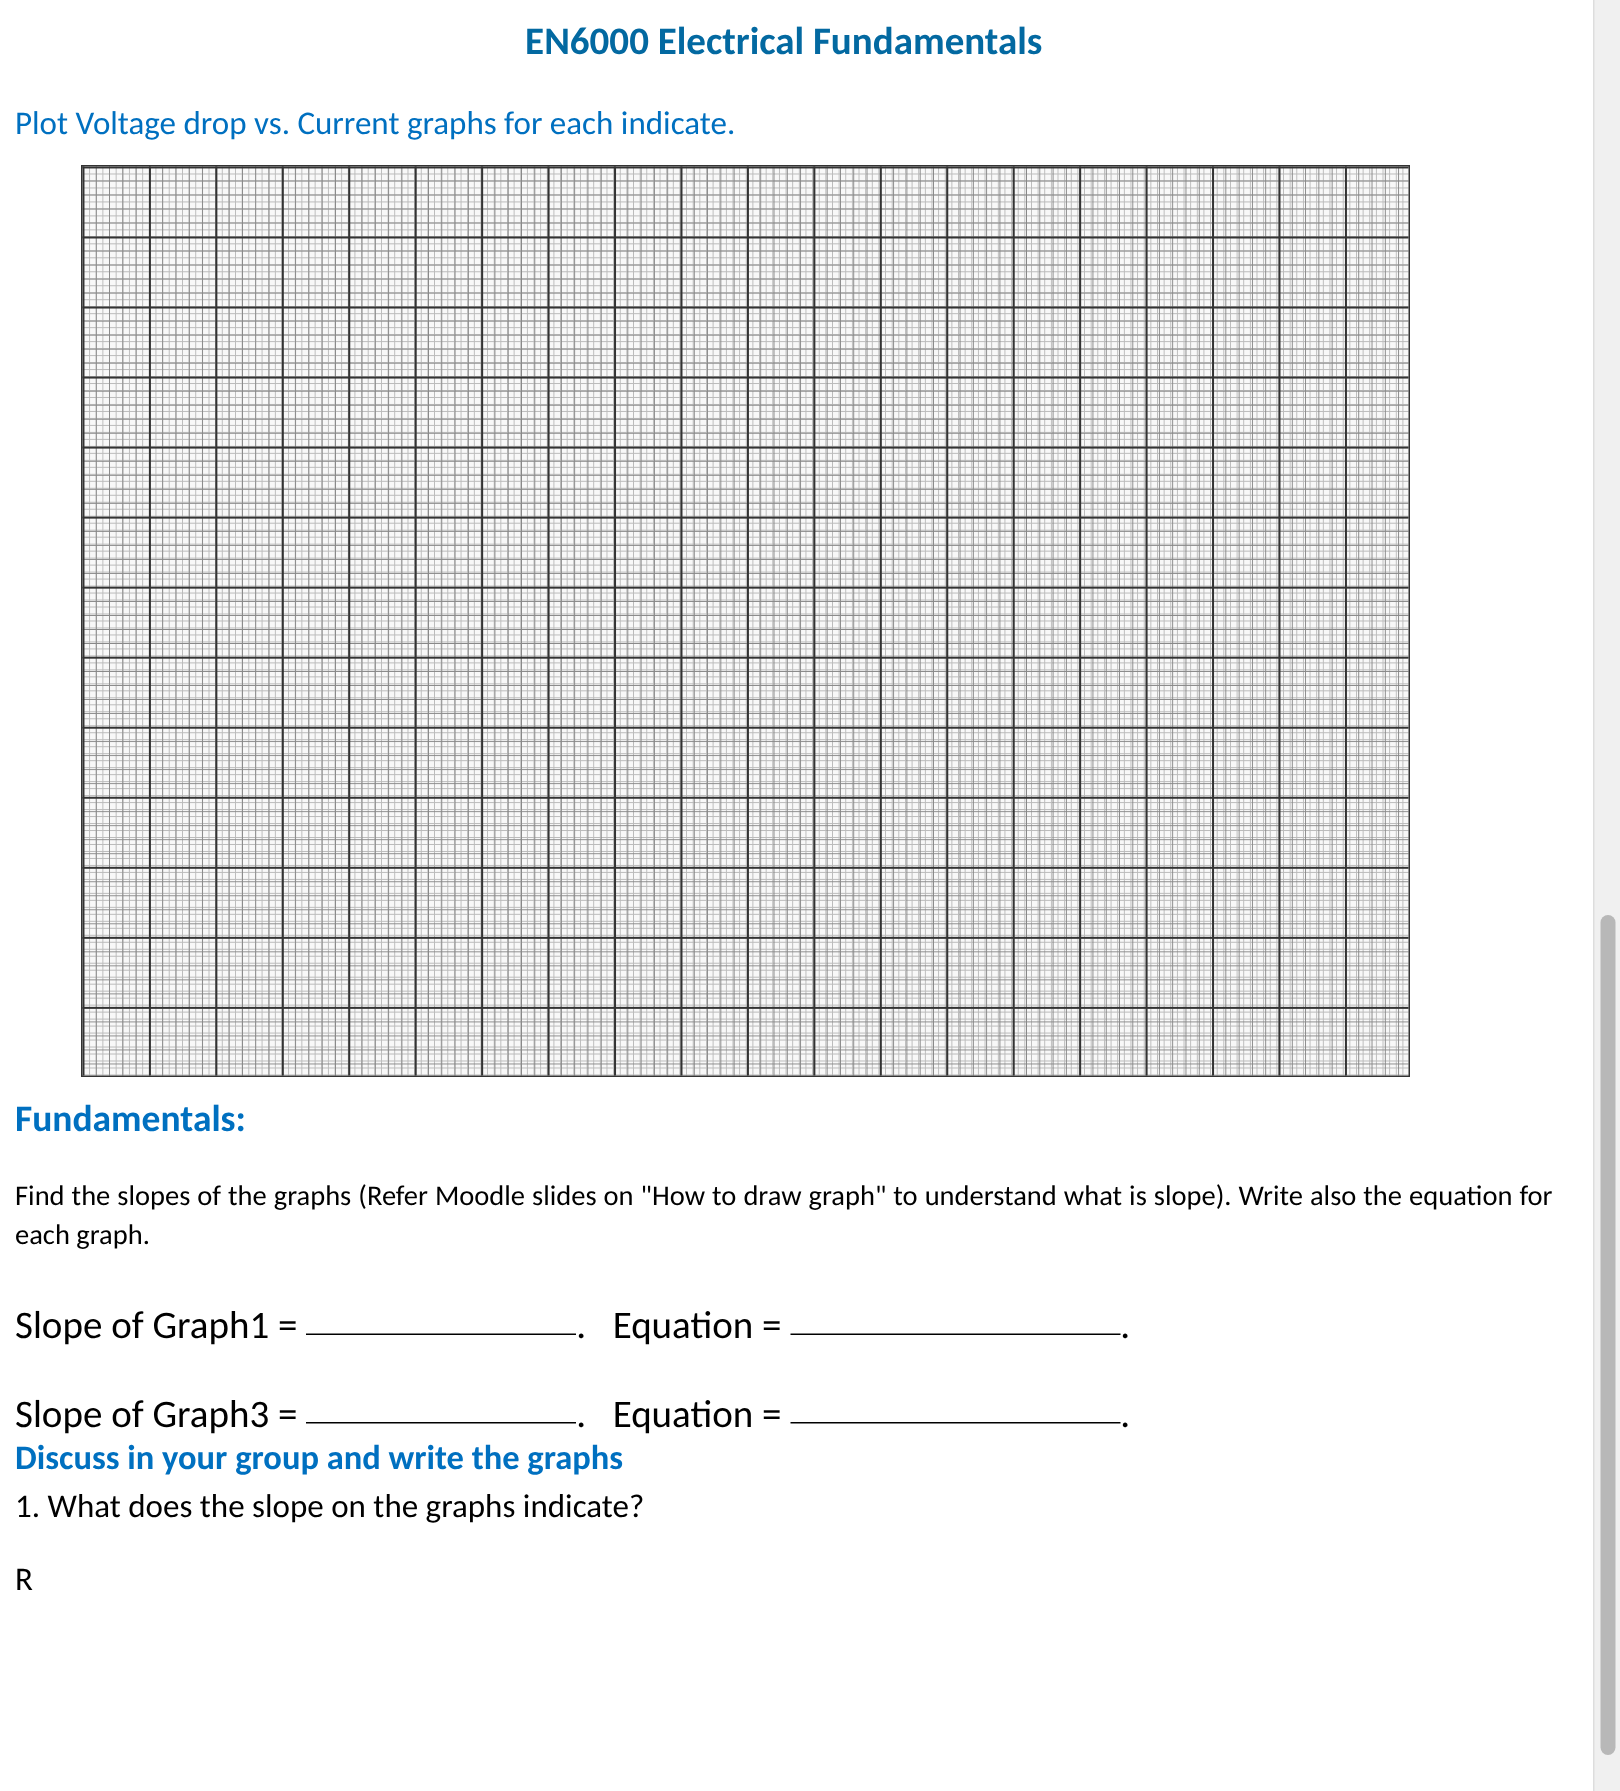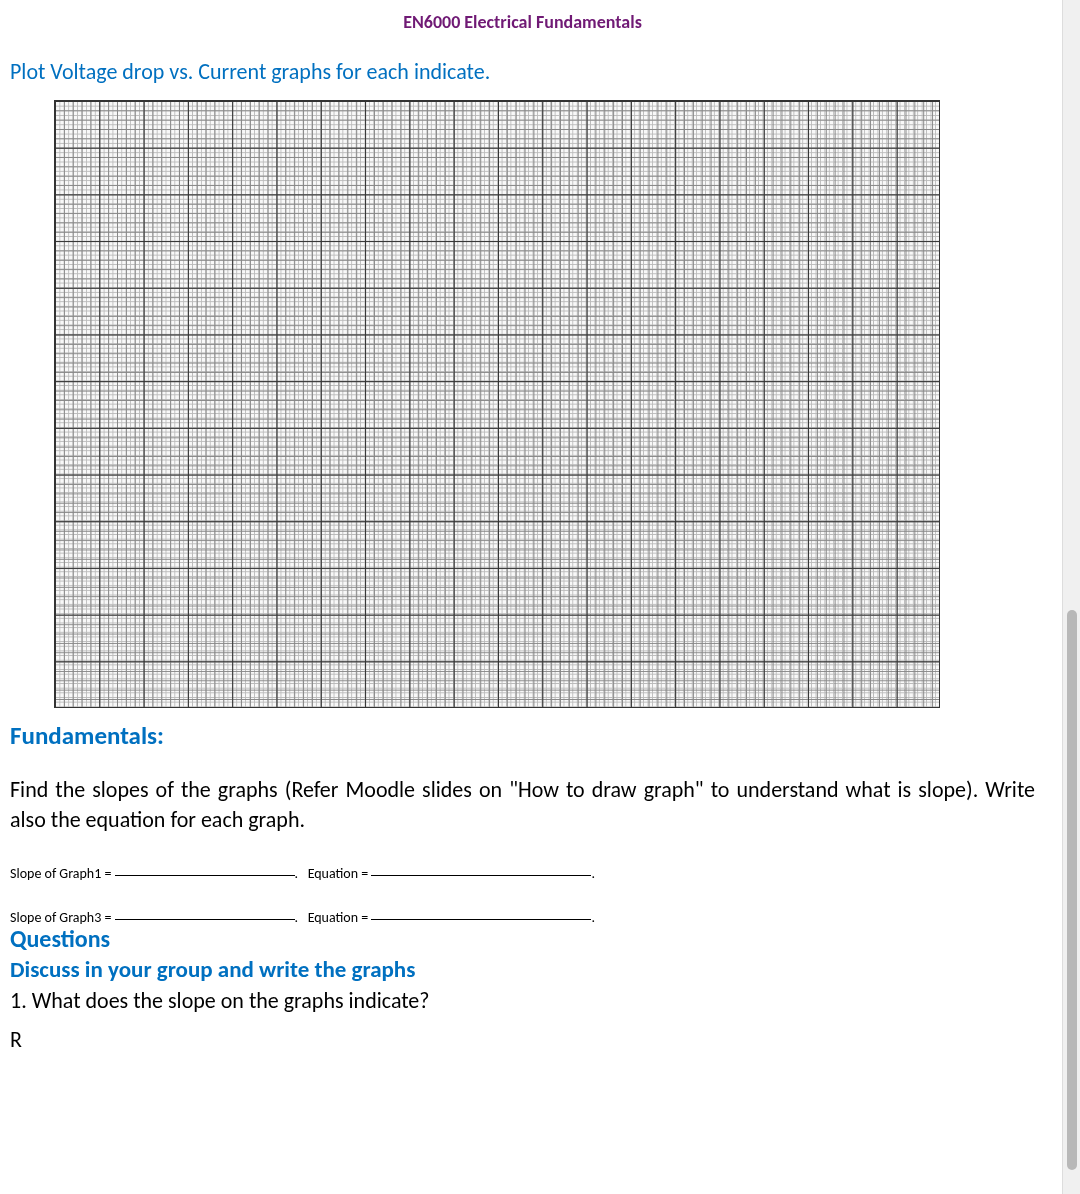--- a/index.html
+++ b/index.html
@@ -16,23 +16,23 @@
       overflow: hidden;
     }
     .page-container {
       width: 1060px;
       height: 1194px;
       padding: 8px 25px 0 10px;
       background: #fff;
     }
     .page-title {
       text-align: center;
-      color: #701a75;
+      color: #0369a1;
       font-weight: bold;
-      font-size: 18px;
+      font-size: 26px;
       margin-bottom: 25px;
       margin-top: 3px;
     }
     .instruction {
       color: #0070C0;
       font-size: 22px;
       margin-bottom: 15px;
     }
     .graph-paper {
       width: 886px;
@@ -57,27 +57,27 @@
       border: 1px solid #333;
     }
     .section-heading {
       color: #0070C0;
       font-weight: bold;
       font-size: 25px;
       margin-bottom: 24px;
     }
     .body-text {
       color: #000;
-      font-size: 22px;
+      font-size: 19px;
       line-height: 1.35;
       text-align: justify;
       margin-bottom: 30px;
     }
     .fill-line {
-      font-size: 14px;
+      font-size: 26px;
       color: #000;
       margin-bottom: 26px;
       white-space: nowrap;
     }
     .blank {
       display: inline-block;
       border-bottom: 1px solid #000;
       width: 180px;
       vertical-align: baseline;
       height: 1em;
@@ -96,21 +96,21 @@
     }
     .discuss-line {
       color: #0070C0;
       font-weight: bold;
       font-size: 23px;
       margin-bottom: 4px;
     }
     .question-text {
       color: #000;
       font-size: 22px;
-      margin-bottom: 12px;
+      margin-bottom: 22px;
     }
     .r-text {
       color: #000;
       font-size: 22px;
     }
     .scrollbar {
       position: absolute;
       right: 0;
       top: 0;
       width: 18px;
@@ -150,21 +150,20 @@
   </div>
 
 
   <div class="fill-line" style="margin-bottom:0;">
     <span>Slope of Graph3 =</span>
     <span class="blank"></span>.&nbsp;&nbsp;
     <span>Equation =</span>
     <span class="blank blank-long"></span>.
   </div>
 
-  <div class="section-heading-sm">Questions</div>
 
   <div class="discuss-line">Discuss in your group and write the graphs</div>
 
   <div class="question-text">1. What does the slope on the graphs indicate?</div>
 
   <div class="r-text">R</div>
 </div>
 
 <div class="scrollbar">
   <div class="scrollbar-thumb"></div>

